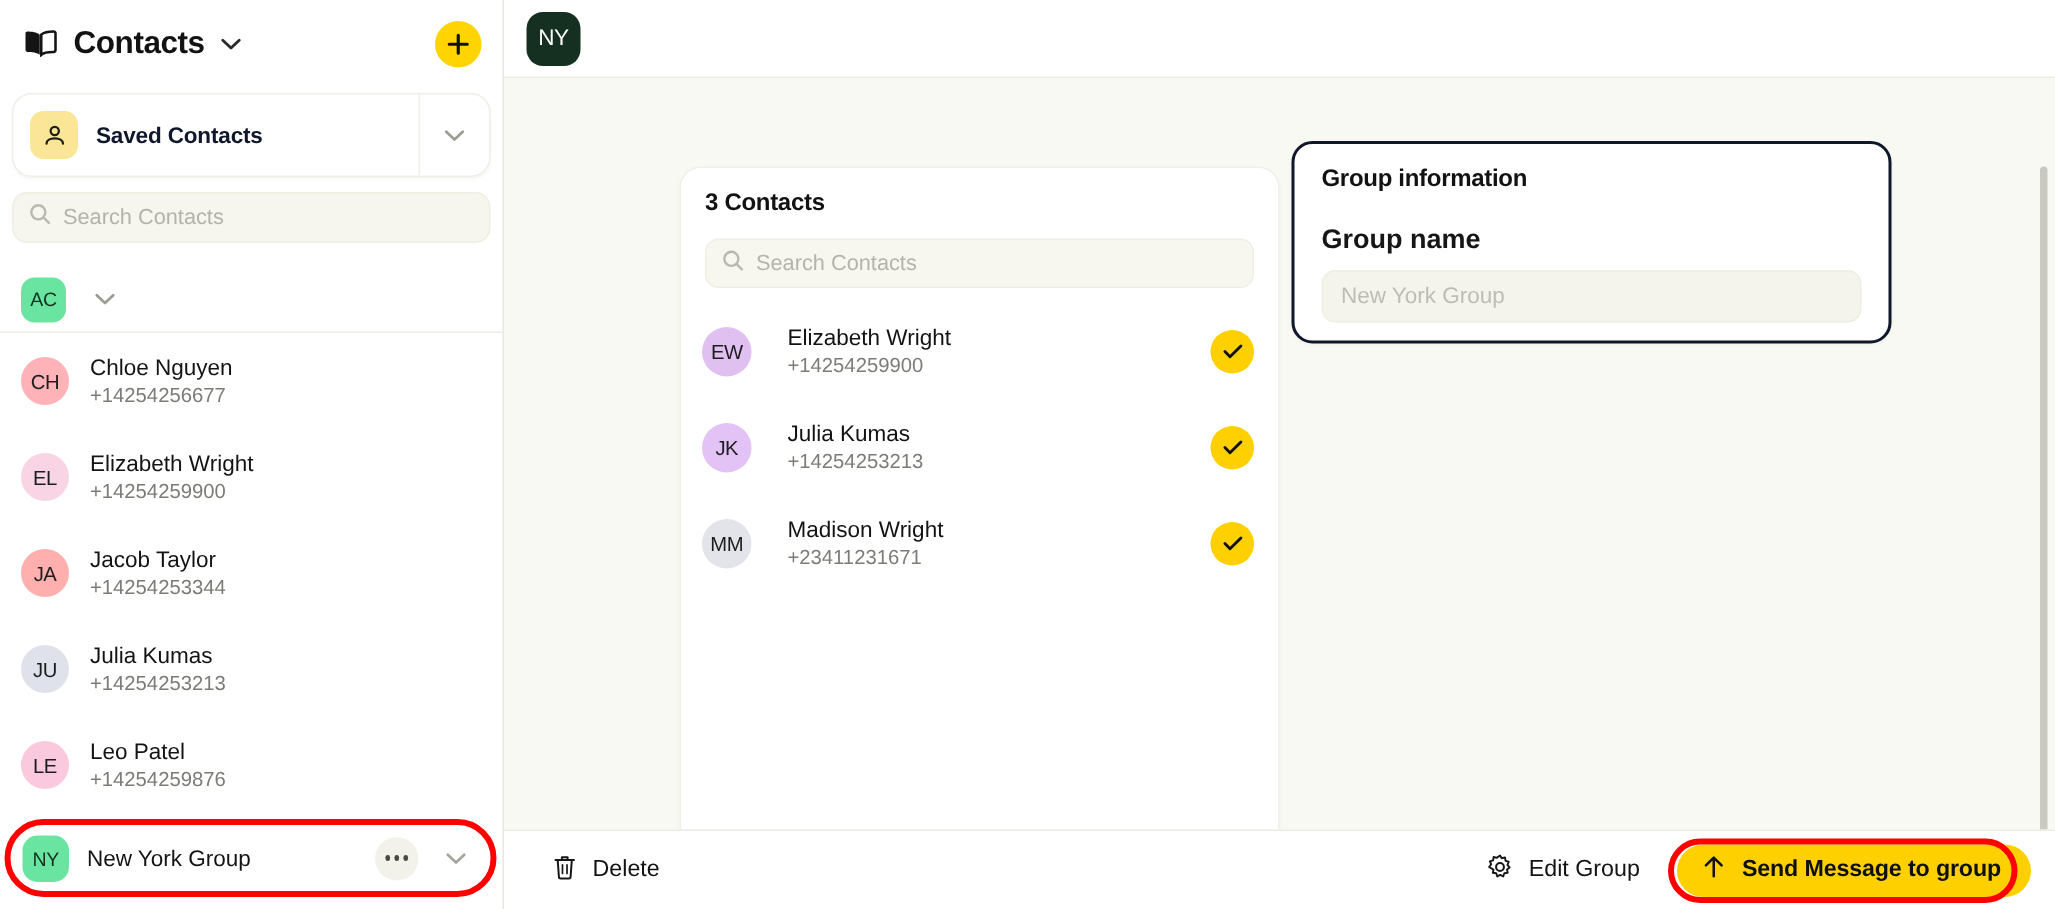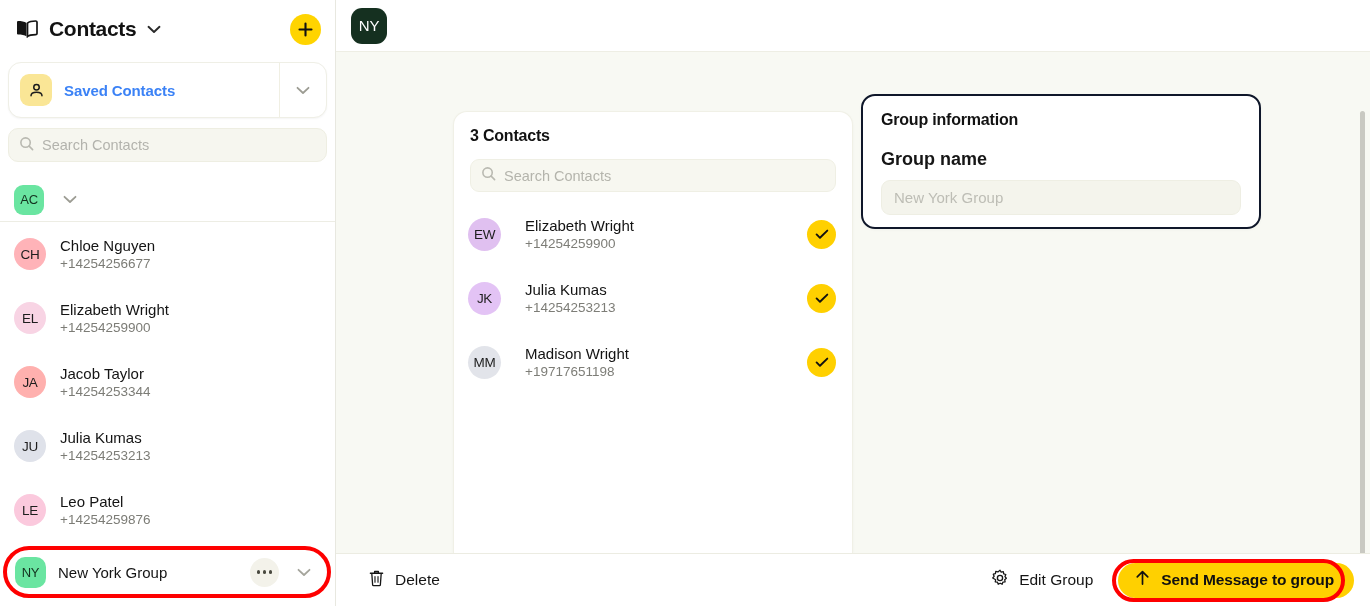--- a/index.html
+++ b/index.html
@@ -76,21 +76,21 @@
   .saved-left {
     display: flex; align-items: center; gap: 12px;
     flex: 1; padding-left: 11px;
   }
   .saved-av {
     width: 32px; height: 32px;
     border-radius: 9px;
     background: #fae696;
     display: flex; align-items: center; justify-content: center;
   }
-  .saved-label { font-size: 15px; font-weight: bold; color: #3b82f6; letter-spacing: -0.1px; }
+  .saved-label { font-size: 15px; font-weight: bold; color: #0f172a; letter-spacing: -0.1px; }
   .saved-chev {
     width: 47px; align-self: stretch;
     border-left: 1px solid #f0efe3;
     display: flex; align-items: center; justify-content: center;
     cursor: pointer;
   }
 
   .sb-search {
     margin: 10px 8px 0 8px;
     height: 34px;
@@ -516,21 +516,21 @@
               <span class="cc-check">
                 <svg width="14" height="11" viewBox="0 0 14 11" fill="none">
                   <path d="M1.6 5.4 5 8.8 12.3 1.6" stroke="#111" stroke-width="1.9" stroke-linecap="round" stroke-linejoin="round"></path>
                 </svg>
               </span>
             </div>
             <div class="cc-row">
               <span class="cc-av" style="background: rgb(226, 228, 234);">MM</span>
               <span class="cc-txt">
                 <span class="cc-name">Madison Wright</span>
-                <span class="cc-phone">+19717651198</span>
+                <span class="cc-phone">+23411231671</span>
               </span>
               <span class="cc-check">
                 <svg width="14" height="11" viewBox="0 0 14 11" fill="none">
                   <path d="M1.6 5.4 5 8.8 12.3 1.6" stroke="#111" stroke-width="1.9" stroke-linecap="round" stroke-linejoin="round"></path>
                 </svg>
               </span>
             </div>
           </div>
       </div>
 

